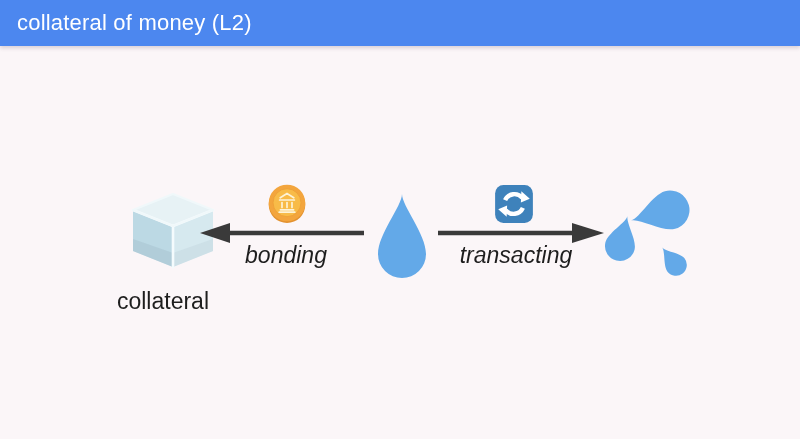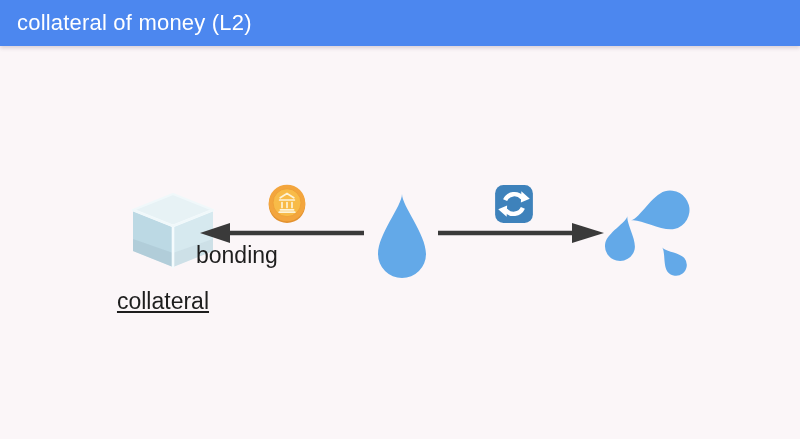--- a/index.html
+++ b/index.html
@@ -39,23 +39,24 @@
   .node-label {
     position: absolute;
     width: 180px;
     text-align: center;
     font-size: 23px;
     color: #1e1e1e;
   }
   .edge-label {
     position: absolute;
     width: 180px;
-    text-align: left;
+    text-align: center;
     font-size: 23px;
     color: #1e1e1e;
+    font-style: italic;
   }
   svg { display: block; }
 </style>
 </head>
 <body>
 
 <div class="stage">
 
   <div class="header">
     <div class="title">collateral of money (L2)</div>
@@ -131,16 +132,17 @@
       <defs>
         <path id="drop" d="M15 0 C15 7 0 21 0 31 A15 15 0 0 0 30 31 C30 21 15 7 15 0 Z" fill="#63a9e8"></path>
       </defs>
       <use href="#drop" transform="translate(72,20) rotate(-105) scale(1.3) translate(-15,-31)"></use>
       <use href="#drop" transform="translate(22,56) rotate(14) translate(-15,-31)"></use>
       <use href="#drop" transform="translate(78,75) rotate(-38) scale(0.72) translate(-15,-31)"></use>
     </svg>
   </div>
 
   <div class="edge-label" style="left:196px; top:242px;">bonding</div>
+  <div class="edge-label" style="left:426px; top:242px;">transacting</div>
 
-  <div class="node-label" style="left:73px; top:288px;text-decoration:underline;">collateral</div>
+  <div class="node-label" style="left:73px; top:288px;">collateral</div>
 
 </div>
 
 </body></html>

